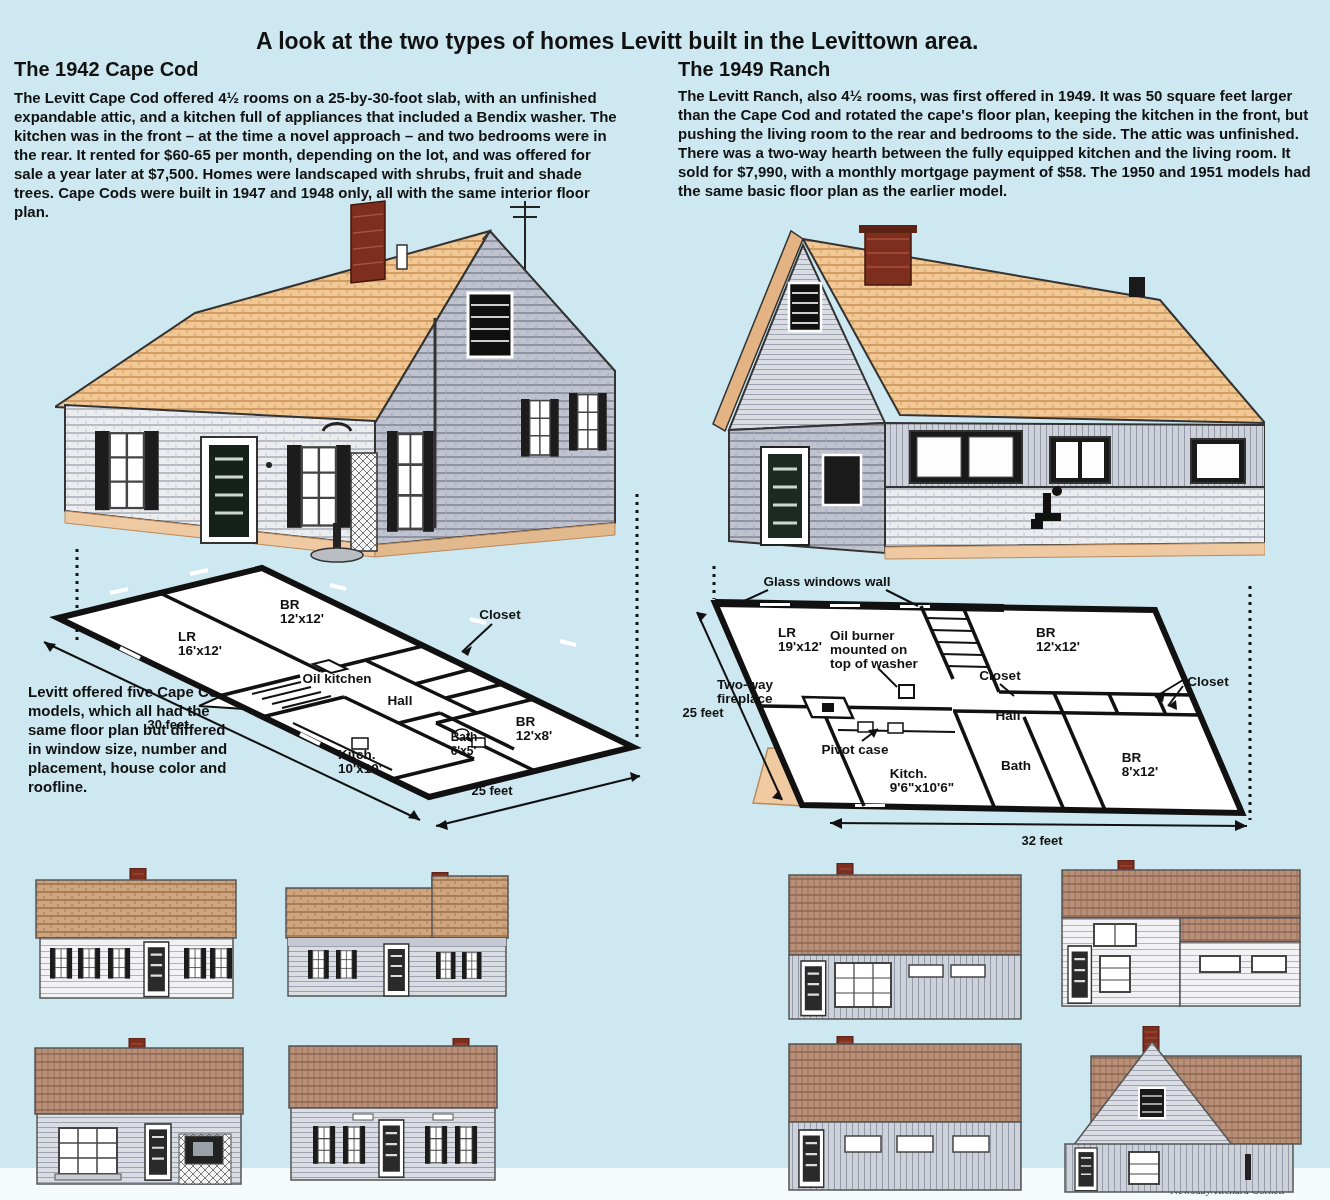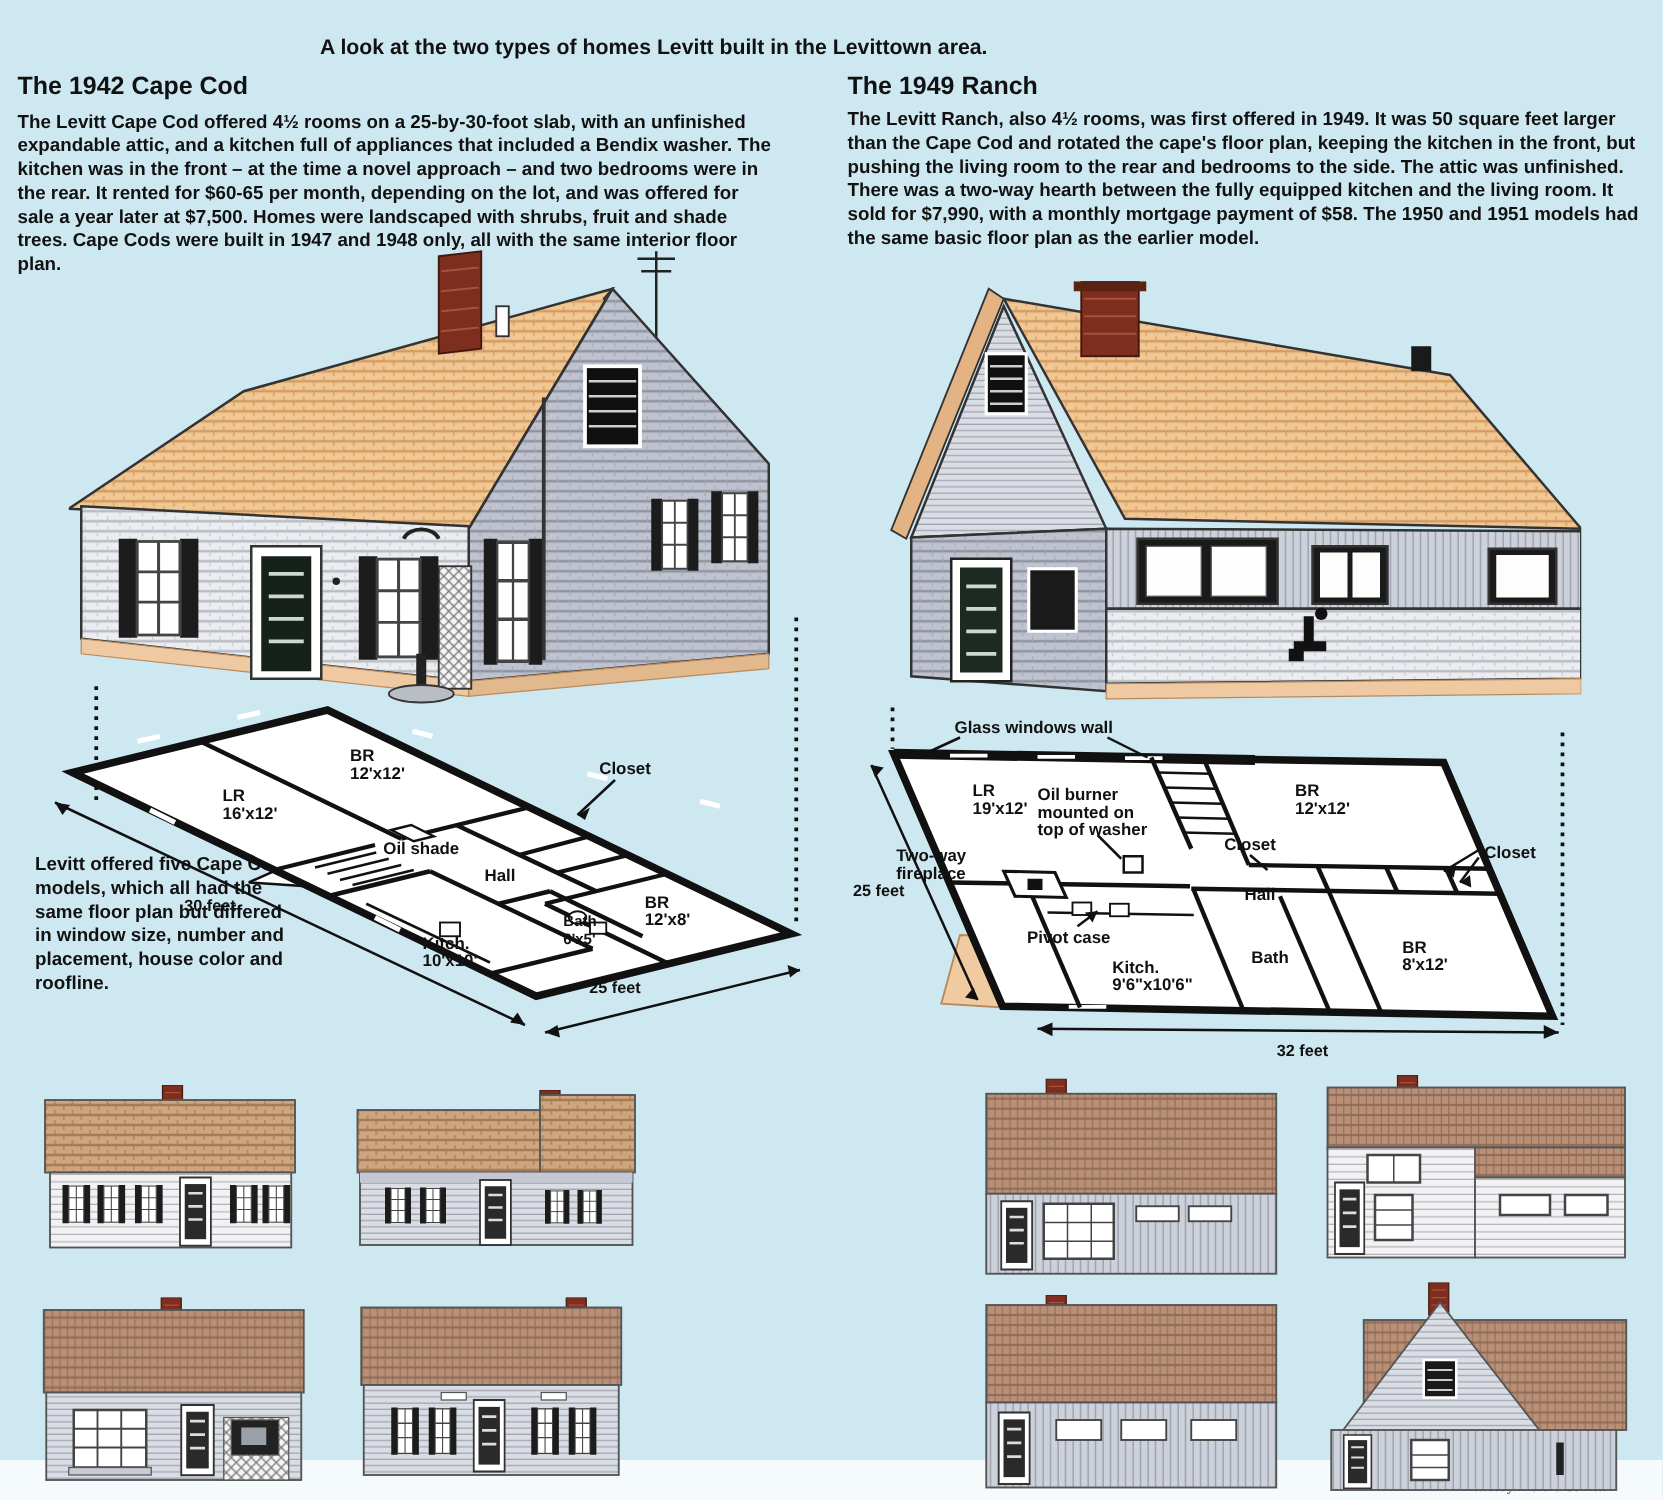--- a/index.html
+++ b/index.html
@@ -1,20 +1,20 @@
 <!DOCTYPE html>
 <html><head>
 <meta charset="utf-8">
 <style>
   html,body{margin:0;padding:0;}
   #canvas{position:relative;width:1330px;height:1200px;background:#cee8f1;overflow:hidden;
           font-family:"Liberation Sans",sans-serif;color:#111;}
   .abs{position:absolute;}
   .title{font-family:"Liberation Serif",serif;font-style:italic;font-weight:bold;font-size:42px;letter-spacing:1px;}
-  .subtitle{font-weight:bold;font-size:17px;}
+  .subtitle{font-weight:bold;font-size:23px;}
   .h2{font-weight:bold;font-size:20px;}
   .body{font-weight:bold;font-size:15px;line-height:19px;}
   .sidenote{font-weight:bold;font-size:15px;line-height:19px;}
   .plan-label{font-weight:bold;font-size:13.5px;line-height:14px;text-align:left;white-space:nowrap;
               transform:translate(-50%,-50%);}
   .plan-label.wrap{white-space:normal;}
   .dim{font-weight:bold;font-size:13px;transform:translate(-50%,-50%);white-space:nowrap;}
   .credit{font-family:"Liberation Serif",serif;font-size:11px;color:#2a3a44;}
   svg{display:block;}
   .lbl2{display:block;}
@@ -439,21 +439,21 @@
 
   <div class="abs plan-label" style="left:200px;top:644px;">
     <span class="lbl2">LR</span>
       <span class="lbl2">16'x12'</span>
     </div>
   <div class="abs plan-label" style="left:302px;top:612px;">
     <span class="lbl2">BR</span>
       <span class="lbl2">12'x12'</span>
     </div>
   <div class="abs plan-label" style="left:500px;top:615px;">Closet</div>
-  <div class="abs plan-label" style="left:337px;top:679px;">Oil shade</div>
+  <div class="abs plan-label" style="left:337px;top:679px;">Oil kitchen</div>
   <div class="abs plan-label" style="left:400px;top:701px;">Hall</div>
   <div class="abs plan-label" style="left:534px;top:729px;">
     <span class="lbl2">BR</span>
       <span class="lbl2">12'x8'</span>
     </div>
   <div class="abs plan-label" style="left:464px;top:744px;font-size:12px;">
     <span class="lbl2">Bath</span>
       <span class="lbl2">6'x5'</span>
     </div>
   <div class="abs plan-label" style="left:360px;top:762px;">

